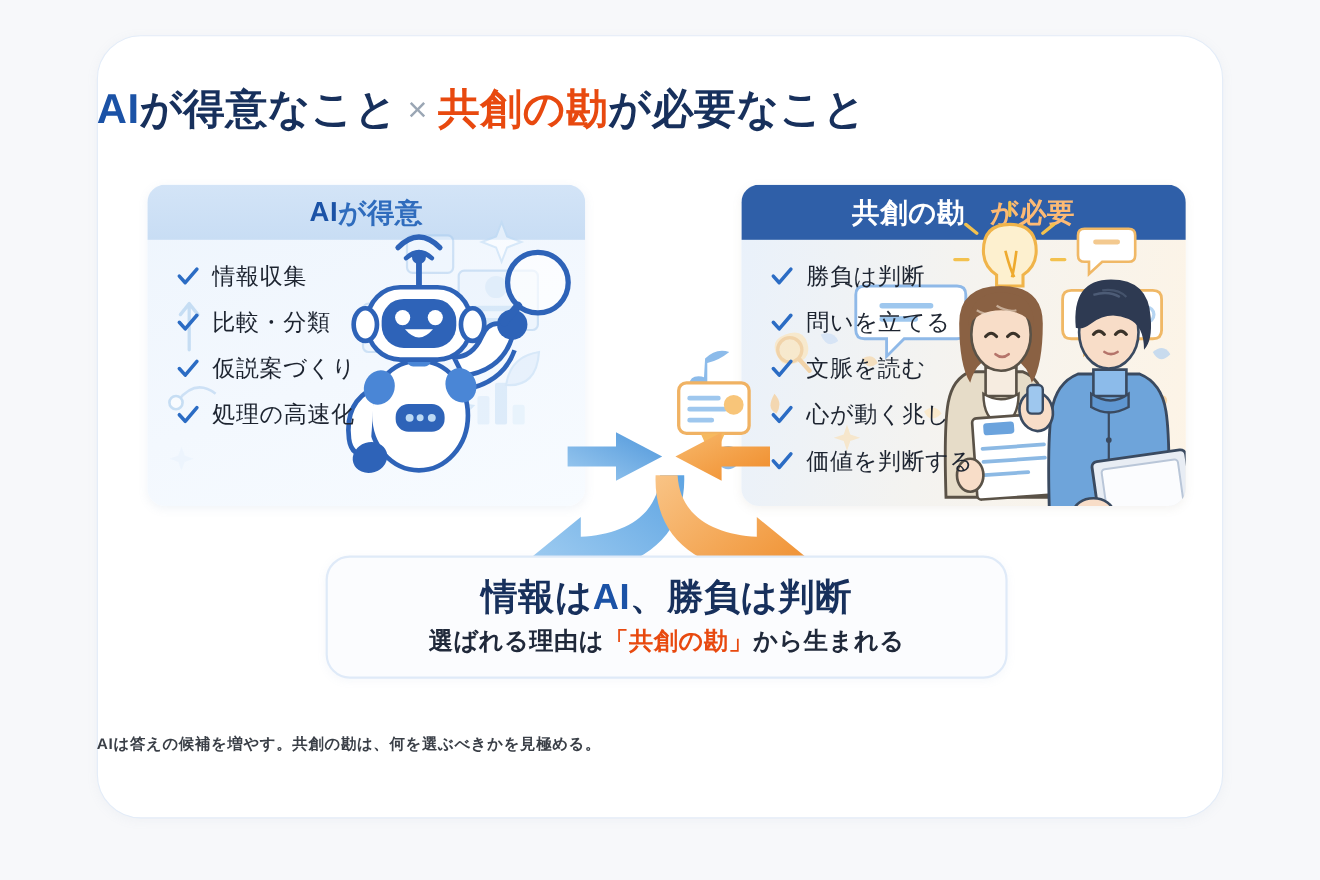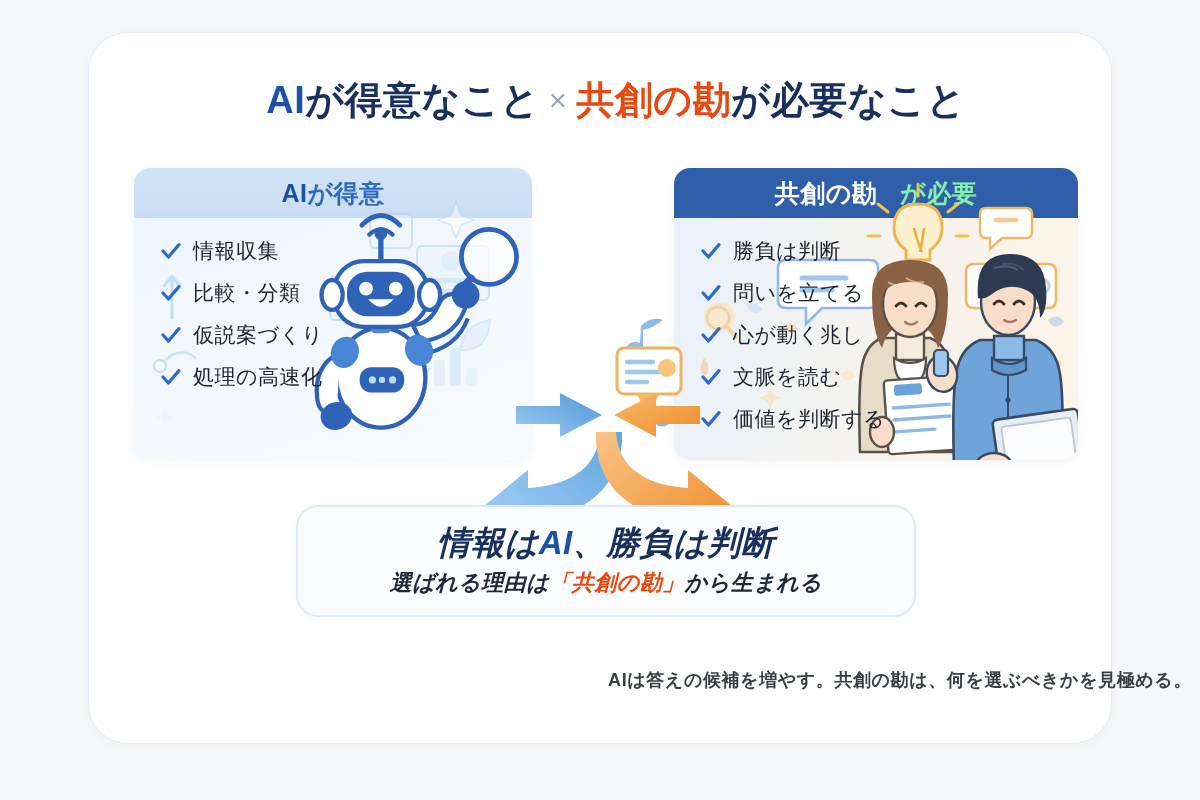--- a/index.html
+++ b/index.html
@@ -32,24 +32,23 @@
     background: #ffffff;
     border: 1.5px solid #e3ecf8;
     border-radius: 40px;
     box-shadow: 0 2px 10px rgba(140,160,190,0.07);
     box-sizing: border-box;
   }
 
   
   .title {
     position: absolute;
-    left: 104px;
+    left: 88px;
     top: 78px;
     width: 1024px;
-    text-align: center;
     font-size: 38px;
     font-weight: 700;
     letter-spacing: 0.5px;
     white-space: nowrap;
     line-height: 1.2;
   }
   .t-ai      { color: #1b52a6; font-weight: 800; }
   .t-navy    { color: #17305c; }
   .t-x       { color: #9aa6b4; font-weight: 500; font-size: 31px; margin: 0 9px; vertical-align: 2px; }
   .t-orange  { color: #e8490f; font-weight: 800; }
@@ -91,21 +90,21 @@
   .head-left {
     background: linear-gradient(180deg, #d3e4f7 0%, #c8ddf4 100%);
   }
   .head-left .h-strong { color: #1b52a6; font-weight: 800; }
   .head-left .h-sub    { color: #2f6cbd; }
   .head-right {
     background: #2f5fa8;
     color: #ffffff;
   }
   .head-right .h-strong { color: #ffffff; font-weight: 800; }
-  .head-right .h-sub    { color: #86efac; font-weight: 600; margin-left: 23px; }
+  .head-right .h-sub    { color: #fdba74; font-weight: 600; margin-left: 23px; }
 
   
   .list {
     position: relative;
     padding: 12px 0 0 26px;
     z-index: 3;
   }
   .list-item {
     display: flex;
     align-items: center;
@@ -137,21 +136,20 @@
     background: #fbfcfe;
     border: 2px solid #dfeaf8;
     border-radius: 22px;
     box-sizing: border-box;
     display: flex;
     flex-direction: column;
     align-items: center;
     justify-content: center;
     box-shadow: 0 2px 8px rgba(140,165,200,0.08);
     z-index: 6;
-    font-style: italic;
   }
   .bc-main {
     font-size: 33px;
     font-weight: 800;
     color: #17305c;
     letter-spacing: 0.5px;
     white-space: nowrap;
     line-height: 1.15;
   }
   .bc-main .b-ai { color: #1b52a6; }
@@ -165,22 +163,22 @@
     text-align: center;
   }
   .bc-sub .s-orange { color: #e8490f; font-weight: 700; }
 
   
   .footer-note {
     position: absolute;
     left: 88px;
     top: 668px;
     width: 1104px;
-    text-align: right;
-    font-size: 18px;
+    text-align: left;
+    font-size: 14px;
     font-weight: 600;
     color: #3a3f47;
     letter-spacing: 0.6px;
     white-space: nowrap;
   }
 
   
   .arrow-layer {
     position: absolute;
     left: 0; top: 0;
@@ -426,29 +424,29 @@
             </svg>
           </span>
         <span>問いを立てる</span>
       </div>
       <div class="list-item">
         <span class="check">
             <svg width="22" height="22" viewBox="0 0 22 22">
               <path d="M3 11 l5.4 6 L19 4.6" fill="none" stroke="#2b6cc4" stroke-width="3.2" stroke-linecap="round" stroke-linejoin="round"></path>
             </svg>
           </span>
+        <span>文脈を読む</span>
+      </div>
+      <div class="list-item">
+        <span class="check">
+            <svg width="22" height="22" viewBox="0 0 22 22">
+              <path d="M3 11 l5.4 6 L19 4.6" fill="none" stroke="#2b6cc4" stroke-width="3.2" stroke-linecap="round" stroke-linejoin="round"></path>
+            </svg>
+          </span>
         <span>心が動く兆し</span>
-      </div>
-      <div class="list-item">
-        <span class="check">
-            <svg width="22" height="22" viewBox="0 0 22 22">
-              <path d="M3 11 l5.4 6 L19 4.6" fill="none" stroke="#2b6cc4" stroke-width="3.2" stroke-linecap="round" stroke-linejoin="round"></path>
-            </svg>
-          </span>
-        <span>文脈を読む</span>
       </div>
       <div class="list-item">
         <span class="check">
             <svg width="22" height="22" viewBox="0 0 22 22">
               <path d="M3 11 l5.4 6 L19 4.6" fill="none" stroke="#2b6cc4" stroke-width="3.2" stroke-linecap="round" stroke-linejoin="round"></path>
             </svg>
           </span>
         <span>価値を判断する</span>
       </div>
     </div>

